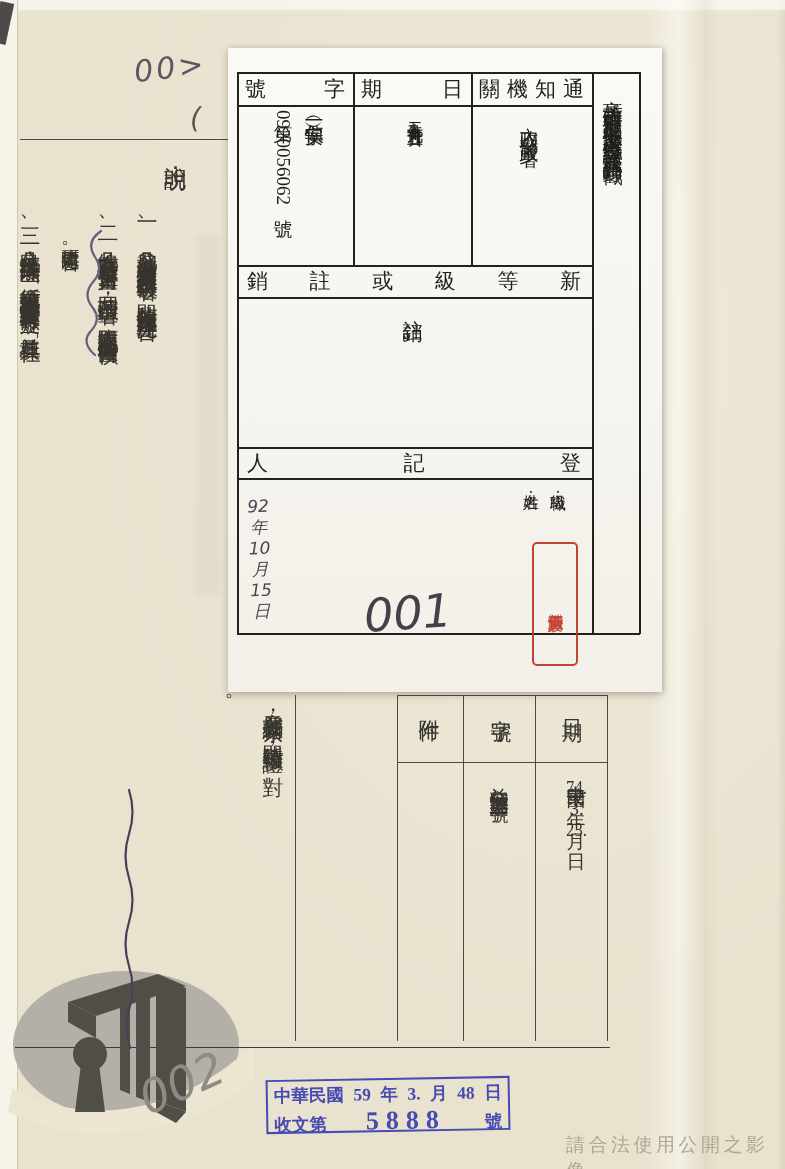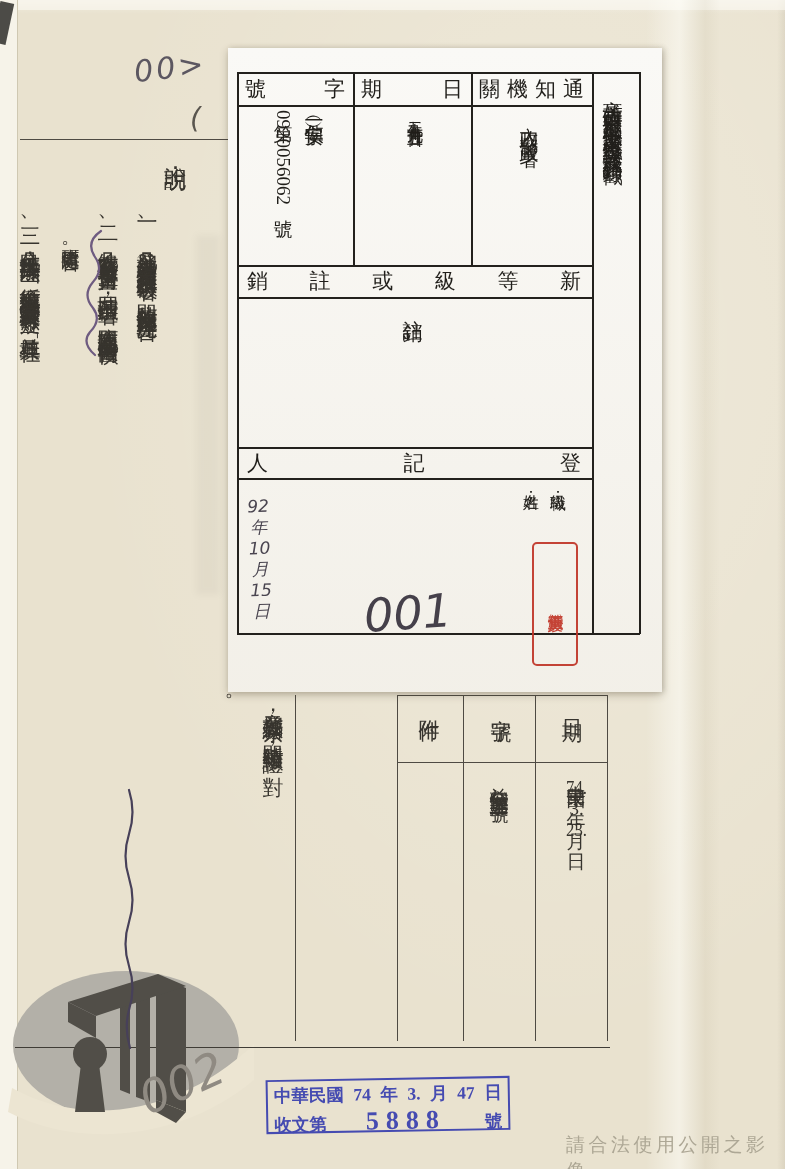--- a/index.html
+++ b/index.html
@@ -174,25 +174,25 @@
     <div class="abs hand" style="left:136px;top:538px;font-size:46px;color:#45404a;transform:rotate(-4deg);">001</div>
   </div>
 
   <div class="abs hand" style="left:134px;top:50px;font-size:30px;color:#5c5761;transform:rotate(-7deg);letter-spacing:3px;">00&gt;</div>
   <div class="abs hand" style="left:190px;top:102px;font-size:28px;color:#5a564f;">(</div>
   <div class="abs hand" style="left:138px;top:1056px;font-size:46px;color:#8f8a82;transform:rotate(-24deg);z-index:6;">002</div>
 
   <div class="abs bluestamp" style="left:266px;top:1078px;width:240px;height:50px;transform:rotate(-1deg);font-family:'Liberation Serif','DejaVu Serif',serif;">
     <div style="display:flex;justify-content:space-between;align-items:center;padding:2px 6px 0 6px;font-size:17.5px;font-weight:bold;">
       <span>中華民國</span>
-      <span>74</span>
+      <span>59</span>
       <span>年</span>
       <span>3.</span>
       <span>月</span>
-      <span>47</span>
+      <span>48</span>
       <span>日</span>
     </div>
     <div style="display:flex;align-items:baseline;padding:0 6px;">
       <span style="font-size:17.5px;font-weight:bold;">收文第</span>
       <span style="flex:1;text-align:center;font-size:26px;font-weight:bold;letter-spacing:7px;">5888</span>
       <span style="font-size:17.5px;font-weight:bold;">號</span>
     </div>
   </div>
 
   <div class="abs" style="left:566px;top:1132px;width:216px;font-size:19px;letter-spacing:3.5px;color:#ada795;font-family:'Liberation Serif','DejaVu Serif',serif;">請合法使用公開之影像</div>

